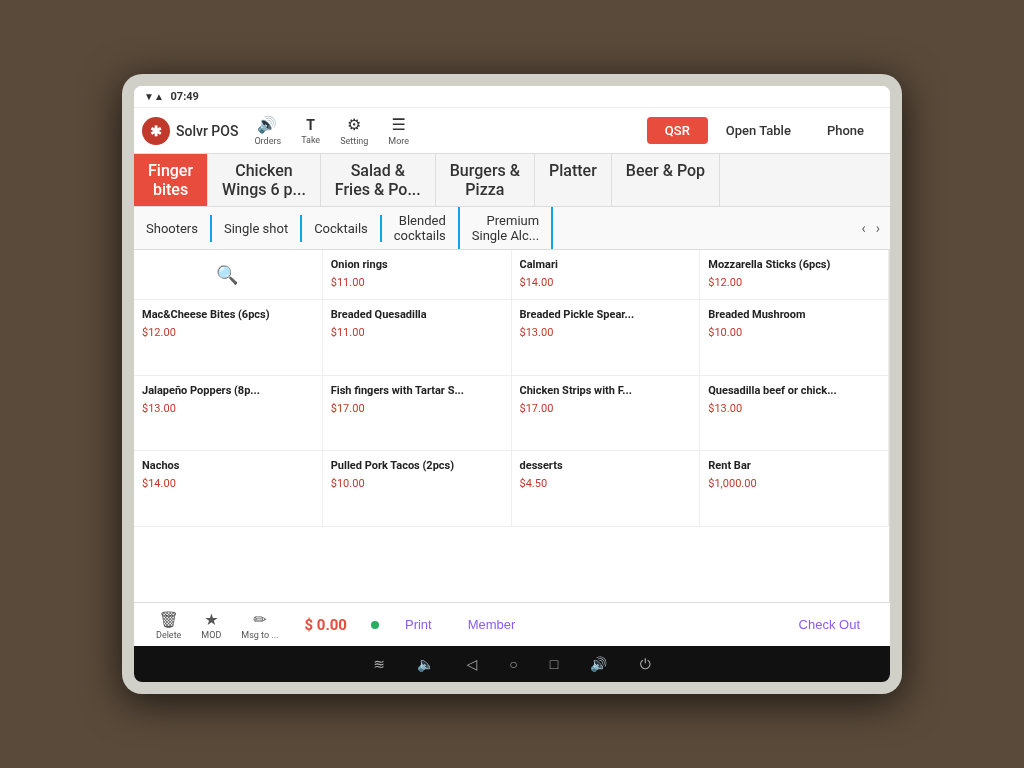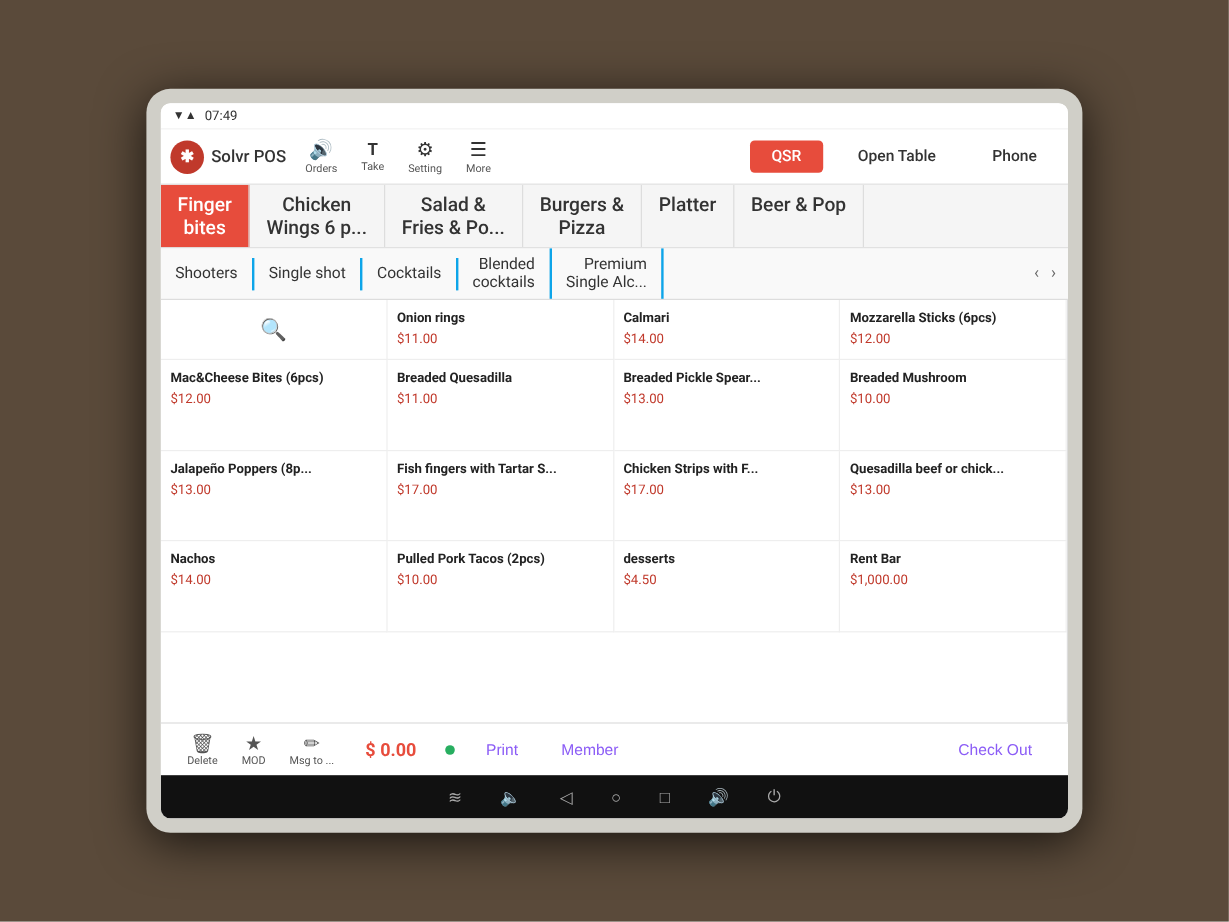--- a/index.html
+++ b/index.html
@@ -36,21 +36,21 @@
       background: #fff;
       height: 22px;
       display: flex;
       align-items: center;
       padding: 0 10px;
       font-size: 11px;
       color: #333;
       border-bottom: 1px solid #eee;
     }
     .status-bar .wifi-icon { margin-right: 4px; font-size: 10px; }
-    .status-bar .time { font-weight: normal; }
+    .status-bar .time { font-weight: bold; }
     
     .top-nav {
       background: #fff;
       height: 46px;
       display: flex;
       align-items: center;
       padding: 0 8px;
       border-bottom: 1px solid #ddd;
       gap: 0;
     }
@@ -91,21 +91,21 @@
       font-size: 9px;
       color: #555;
       gap: 2px;
     }
     .nav-icon-item .icon-sym {
       font-size: 16px;
       color: #333;
     }
     .nav-tabs {
       display: flex;
-      gap: 11px;
+      gap: 0;
       margin-left: auto;
       justify-content: flex-end;
     }
     .nav-tab {
       padding: 6px 18px;
       border-radius: 4px;
       font-size: 13px;
       font-weight: 500;
       cursor: pointer;
       color: #333;

